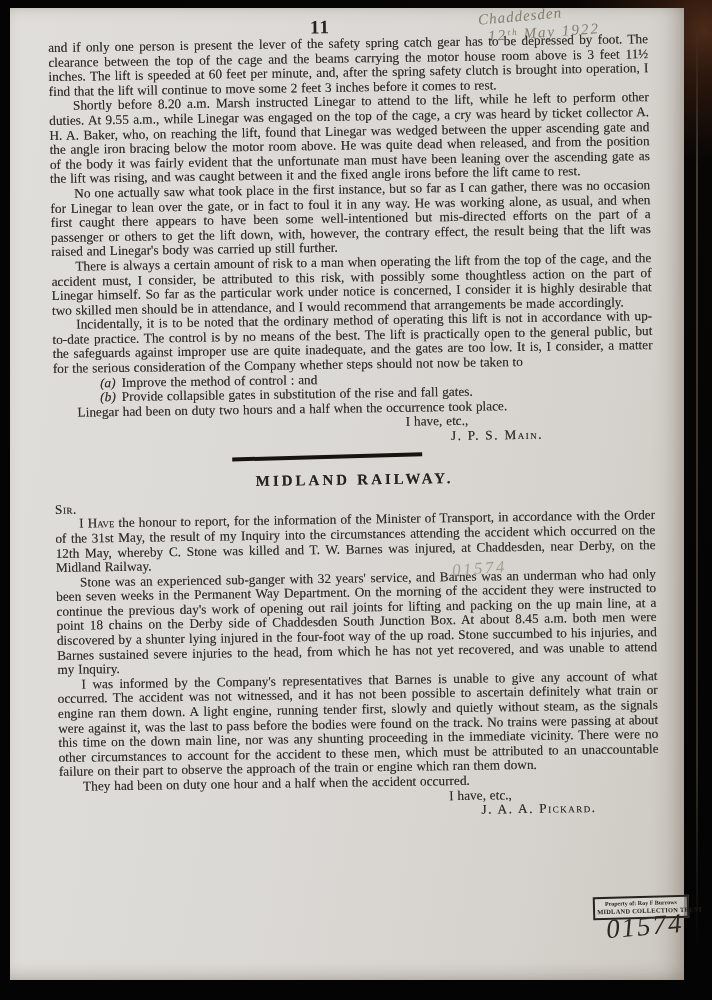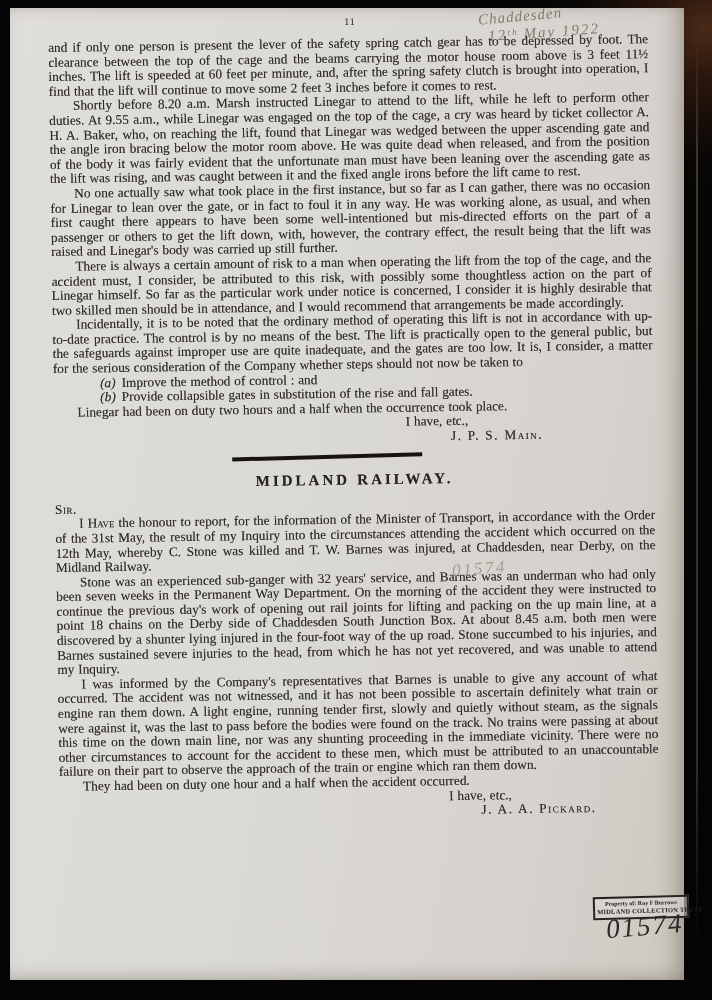--- a/index.html
+++ b/index.html
@@ -11,22 +11,22 @@
   .page-edge-line{
     position:absolute;left:696px;top:30px;width:2px;height:915px;
     background:linear-gradient(to bottom, rgba(90,80,66,0), rgba(110,98,82,0.55) 15%, rgba(110,98,82,0.45) 80%, rgba(90,80,66,0));
   }
   .paper{
     position:absolute;left:10px;top:8px;width:674px;height:972px;
     background:linear-gradient(100deg,#e0deda 0%, #dbd9d5 45%, #d5d2cd 80%, #ccc8c1 100%);
     box-shadow: inset -16px 0 26px -12px rgba(74,58,40,0.40), inset 0 -10px 18px -10px rgba(64,54,42,0.28), inset 0 6px 10px -8px rgba(64,54,42,0.18);
   }
   .pageno{
-    position:absolute;left:300px;top:8px;width:80px;text-align:center;
-    font-size:10px;font-weight:normal;color:#262320;letter-spacing:1px;
+    position:absolute;left:300px;top:8px;width:80px;text-align:left;
+    font-size:19px;font-weight:bold;color:#262320;letter-spacing:1px;
     transform:rotate(-0.6deg);
   }
   .content{
     position:absolute;left:38px;top:33px;width:600px;
     transform:rotate(-0.85deg);transform-origin:0 0;
     color:#2e2b28;font-size:13.3px;line-height:14.6px;
     text-align:justify;word-spacing:0.5px;
     text-shadow:0 0 0.5px rgba(46,43,40,0.55);
   }
   .content p{margin:0;text-indent:24px;}

